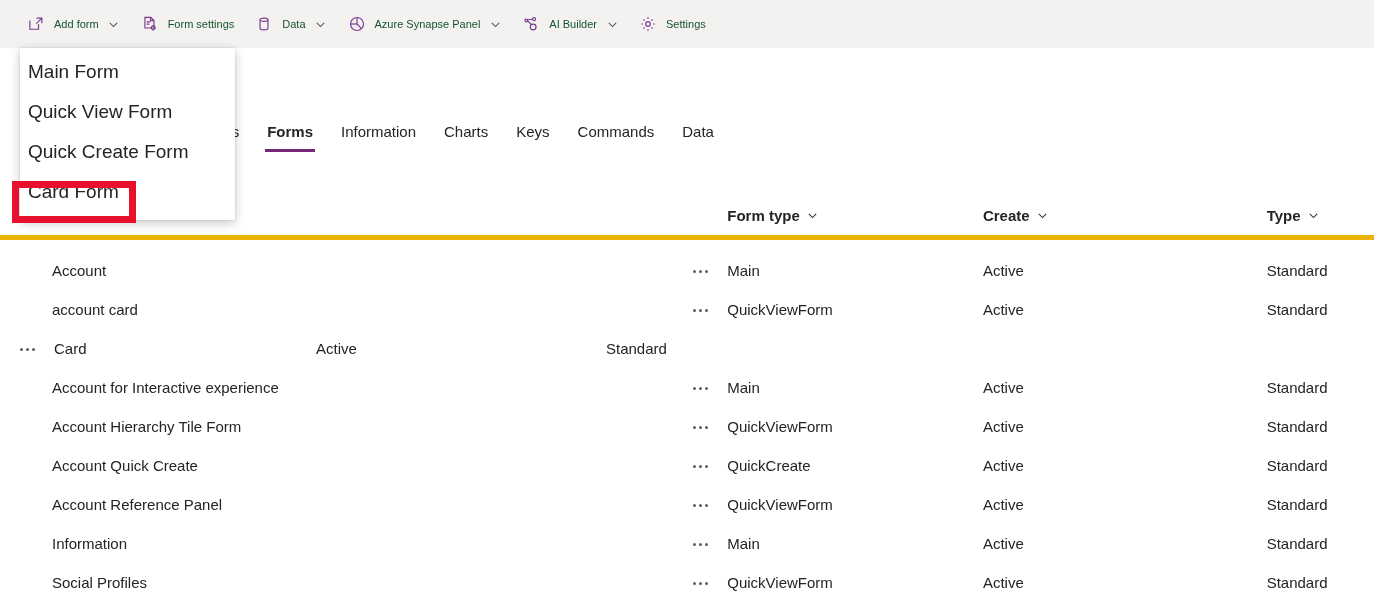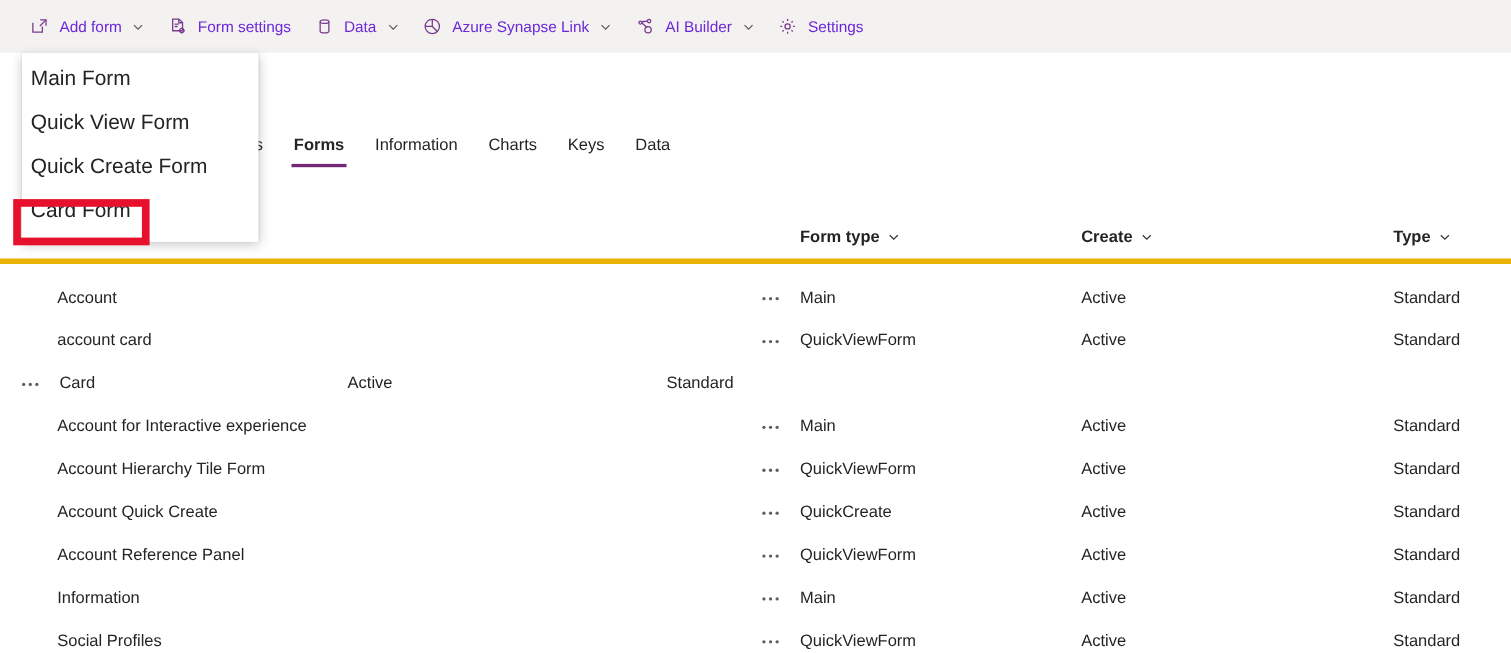--- a/index.html
+++ b/index.html
@@ -23,21 +23,21 @@
     display: flex; align-items: center; height: 48px;
     padding: 0 10px; cursor: pointer;
     color: #242424; font-size: 15px; white-space: nowrap;
   }
   .cmd-ico {
     width: 20px; height: 20px; margin-right: 8px;
     display: inline-flex; align-items: center; justify-content: center;
     color: #7a3b8f; flex: 0 0 auto;
   }
   .cmd-ico svg { display: block; }
-  .cmd-label { font-size: 14px; line-height: 1; color: #6d28d9; }
+  .cmd-label { font-size: 11px; line-height: 1; color: #14532d; }
   .cmd-caret {
     margin-left: 9px; width: 12px; height: 12px;
     display: inline-flex; align-items: center; justify-content: center;
     color: #575757;
   }
   .cmd-caret svg { display: block; }
 
   
   .dropdown {
     position: absolute; left: 20px; top: 48px;
@@ -161,21 +161,21 @@
     </div>
 
     <div class="cmd-item">
       <span class="cmd-ico">
         <svg width="18" height="18" viewBox="0 0 20 20" fill="none" stroke="currentColor" stroke-width="1.3">
           <circle cx="10" cy="10" r="7.2"></circle>
           <path d="M10 2.8V10l5.1 5.1"></path>
           <path d="M2.8 10h7.2"></path>
         </svg>
       </span>
-      <span class="cmd-label">Azure Synapse Link</span>
+      <span class="cmd-label">Azure Synapse Panel</span>
       <span class="cmd-caret">
         <svg width="11" height="11" viewBox="0 0 12 12" fill="none" stroke="currentColor" stroke-width="1.2">
             <path d="M2 4.2 6 8.2 10 4.2"></path>
           </svg>
       </span>
     </div>
 
     <div class="cmd-item">
       <span class="cmd-ico">
         <svg width="18" height="18" viewBox="0 0 20 20" fill="none" stroke="currentColor" stroke-width="1.3">
@@ -206,20 +206,21 @@
   </div>
 
   <div class="tabs">
     <div class="tab">os</div>
     <div class="tab">Business rules</div>
     <div class="tab">Views</div>
     <div class="tab active">Forms</div>
     <div class="tab">Information</div>
     <div class="tab">Charts</div>
     <div class="tab">Keys</div>
+    <div class="tab">Commands</div>
     <div class="tab">Data</div>
   </div>
 
   <div class="grid">
 
     <div class="ghead">
       <div class="c-name">
         <span class="hd">
             <span></span>
           </span>

